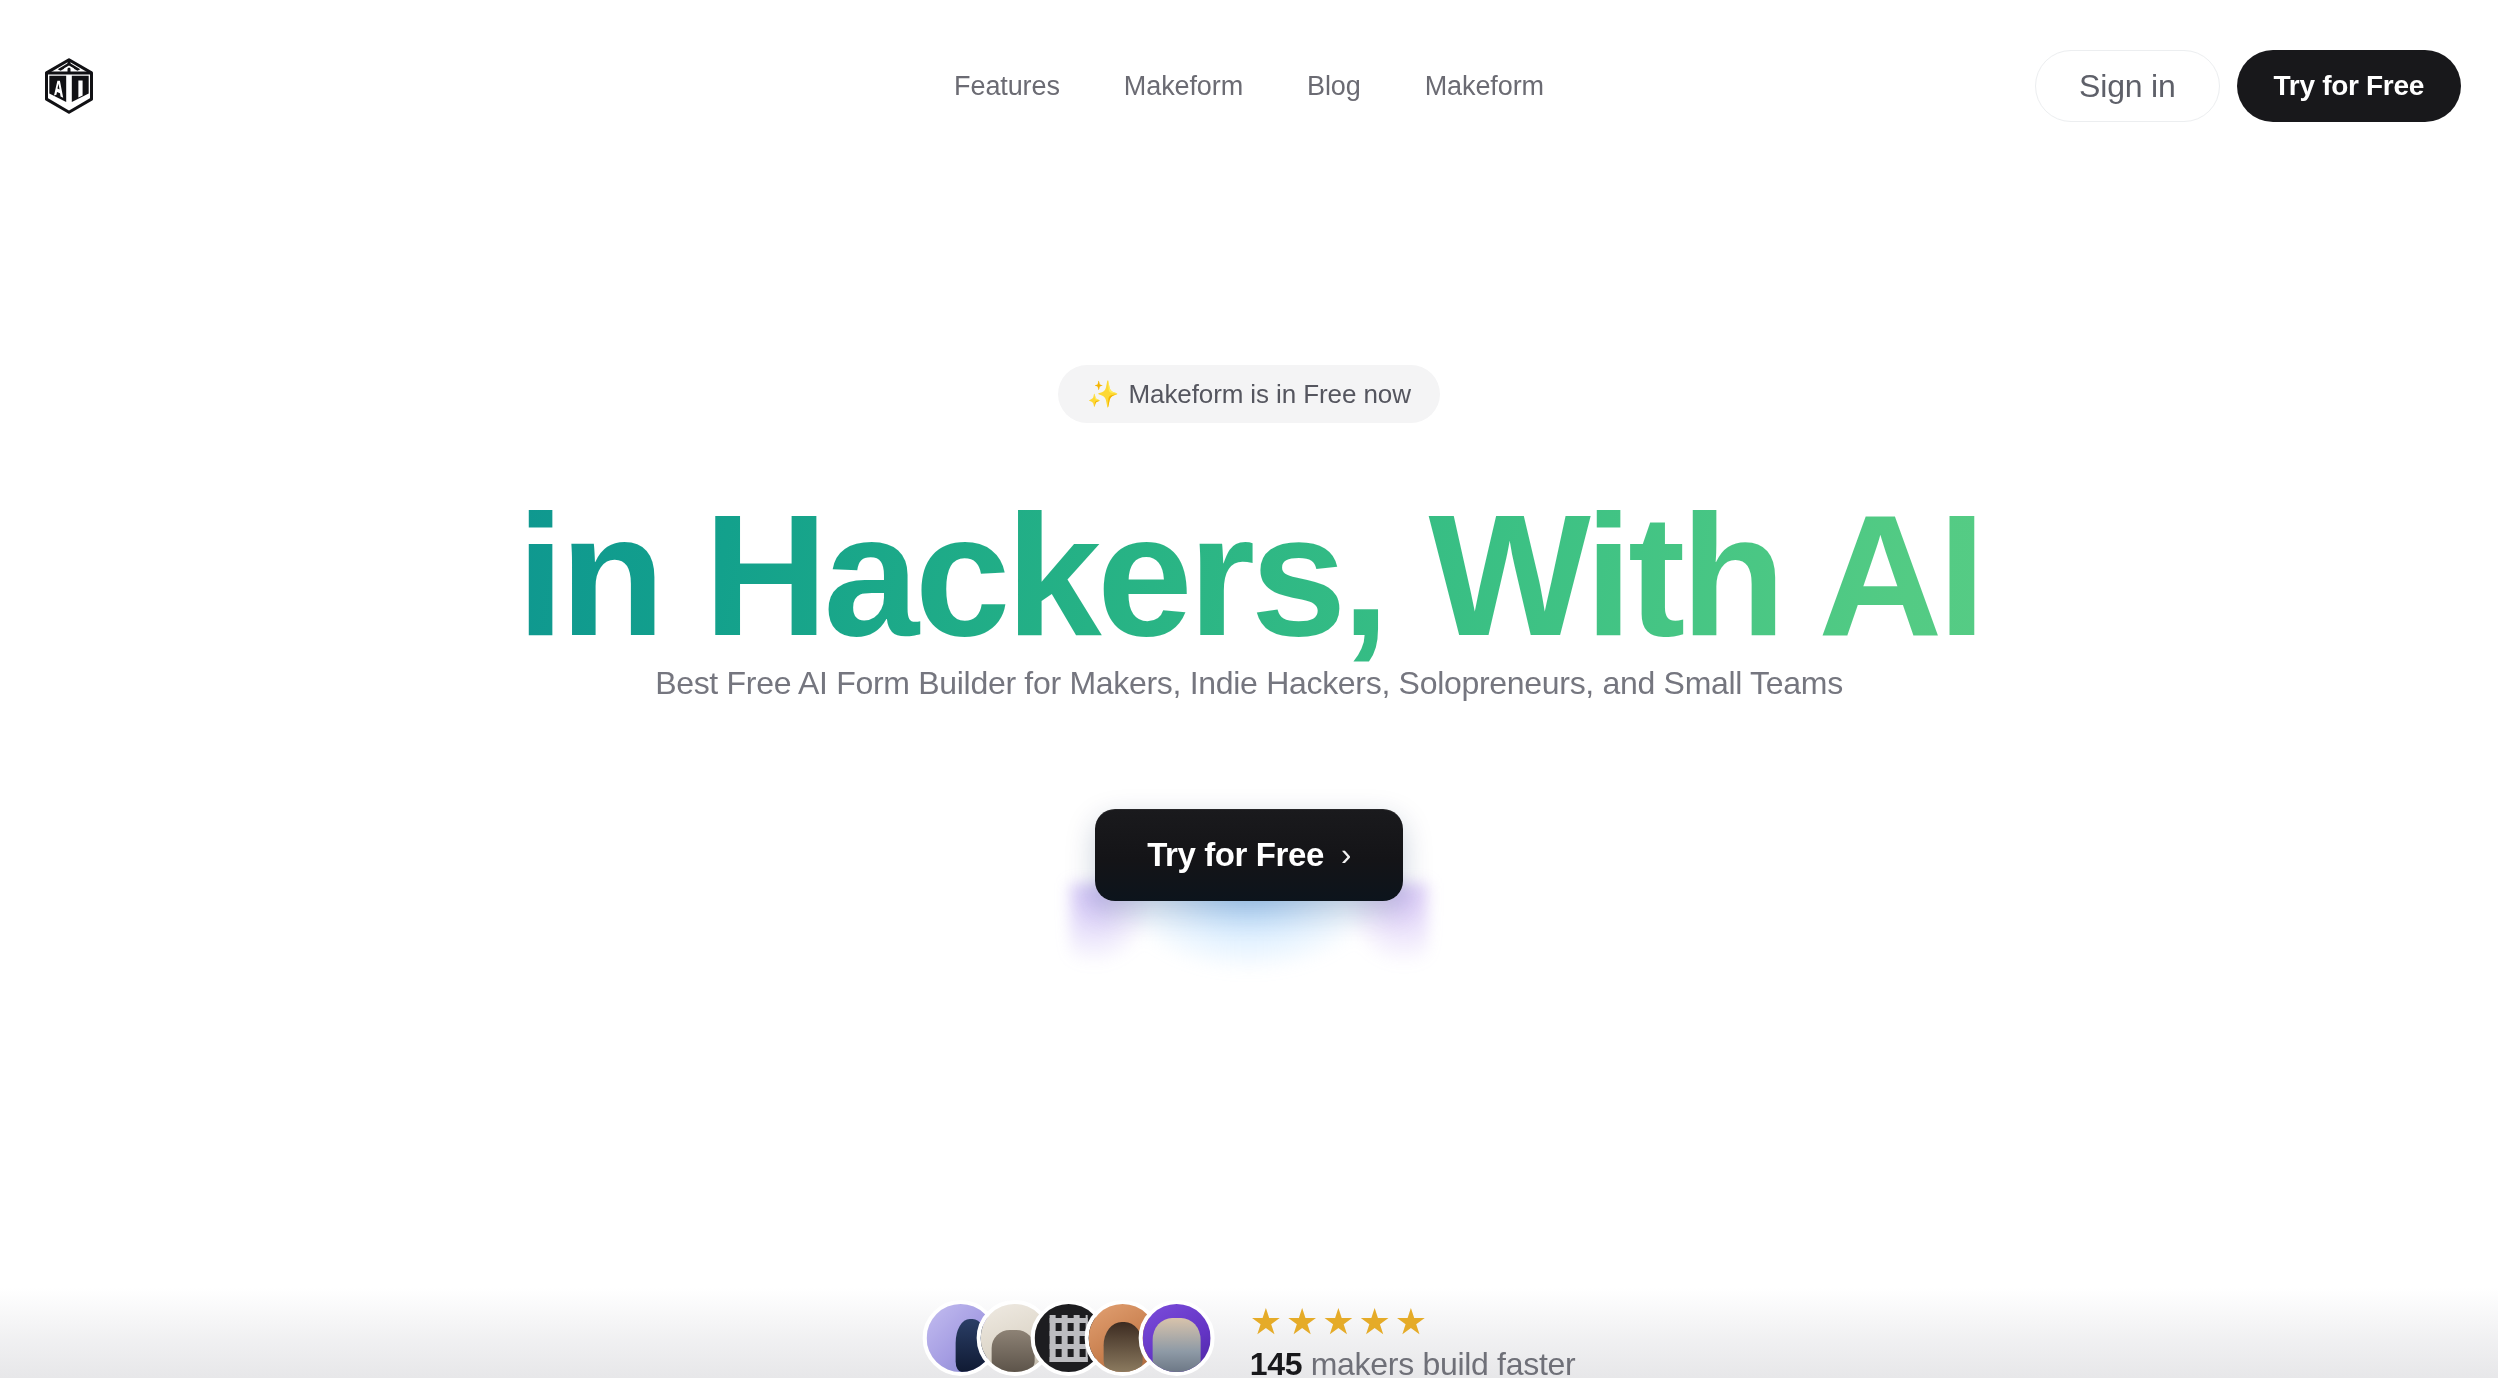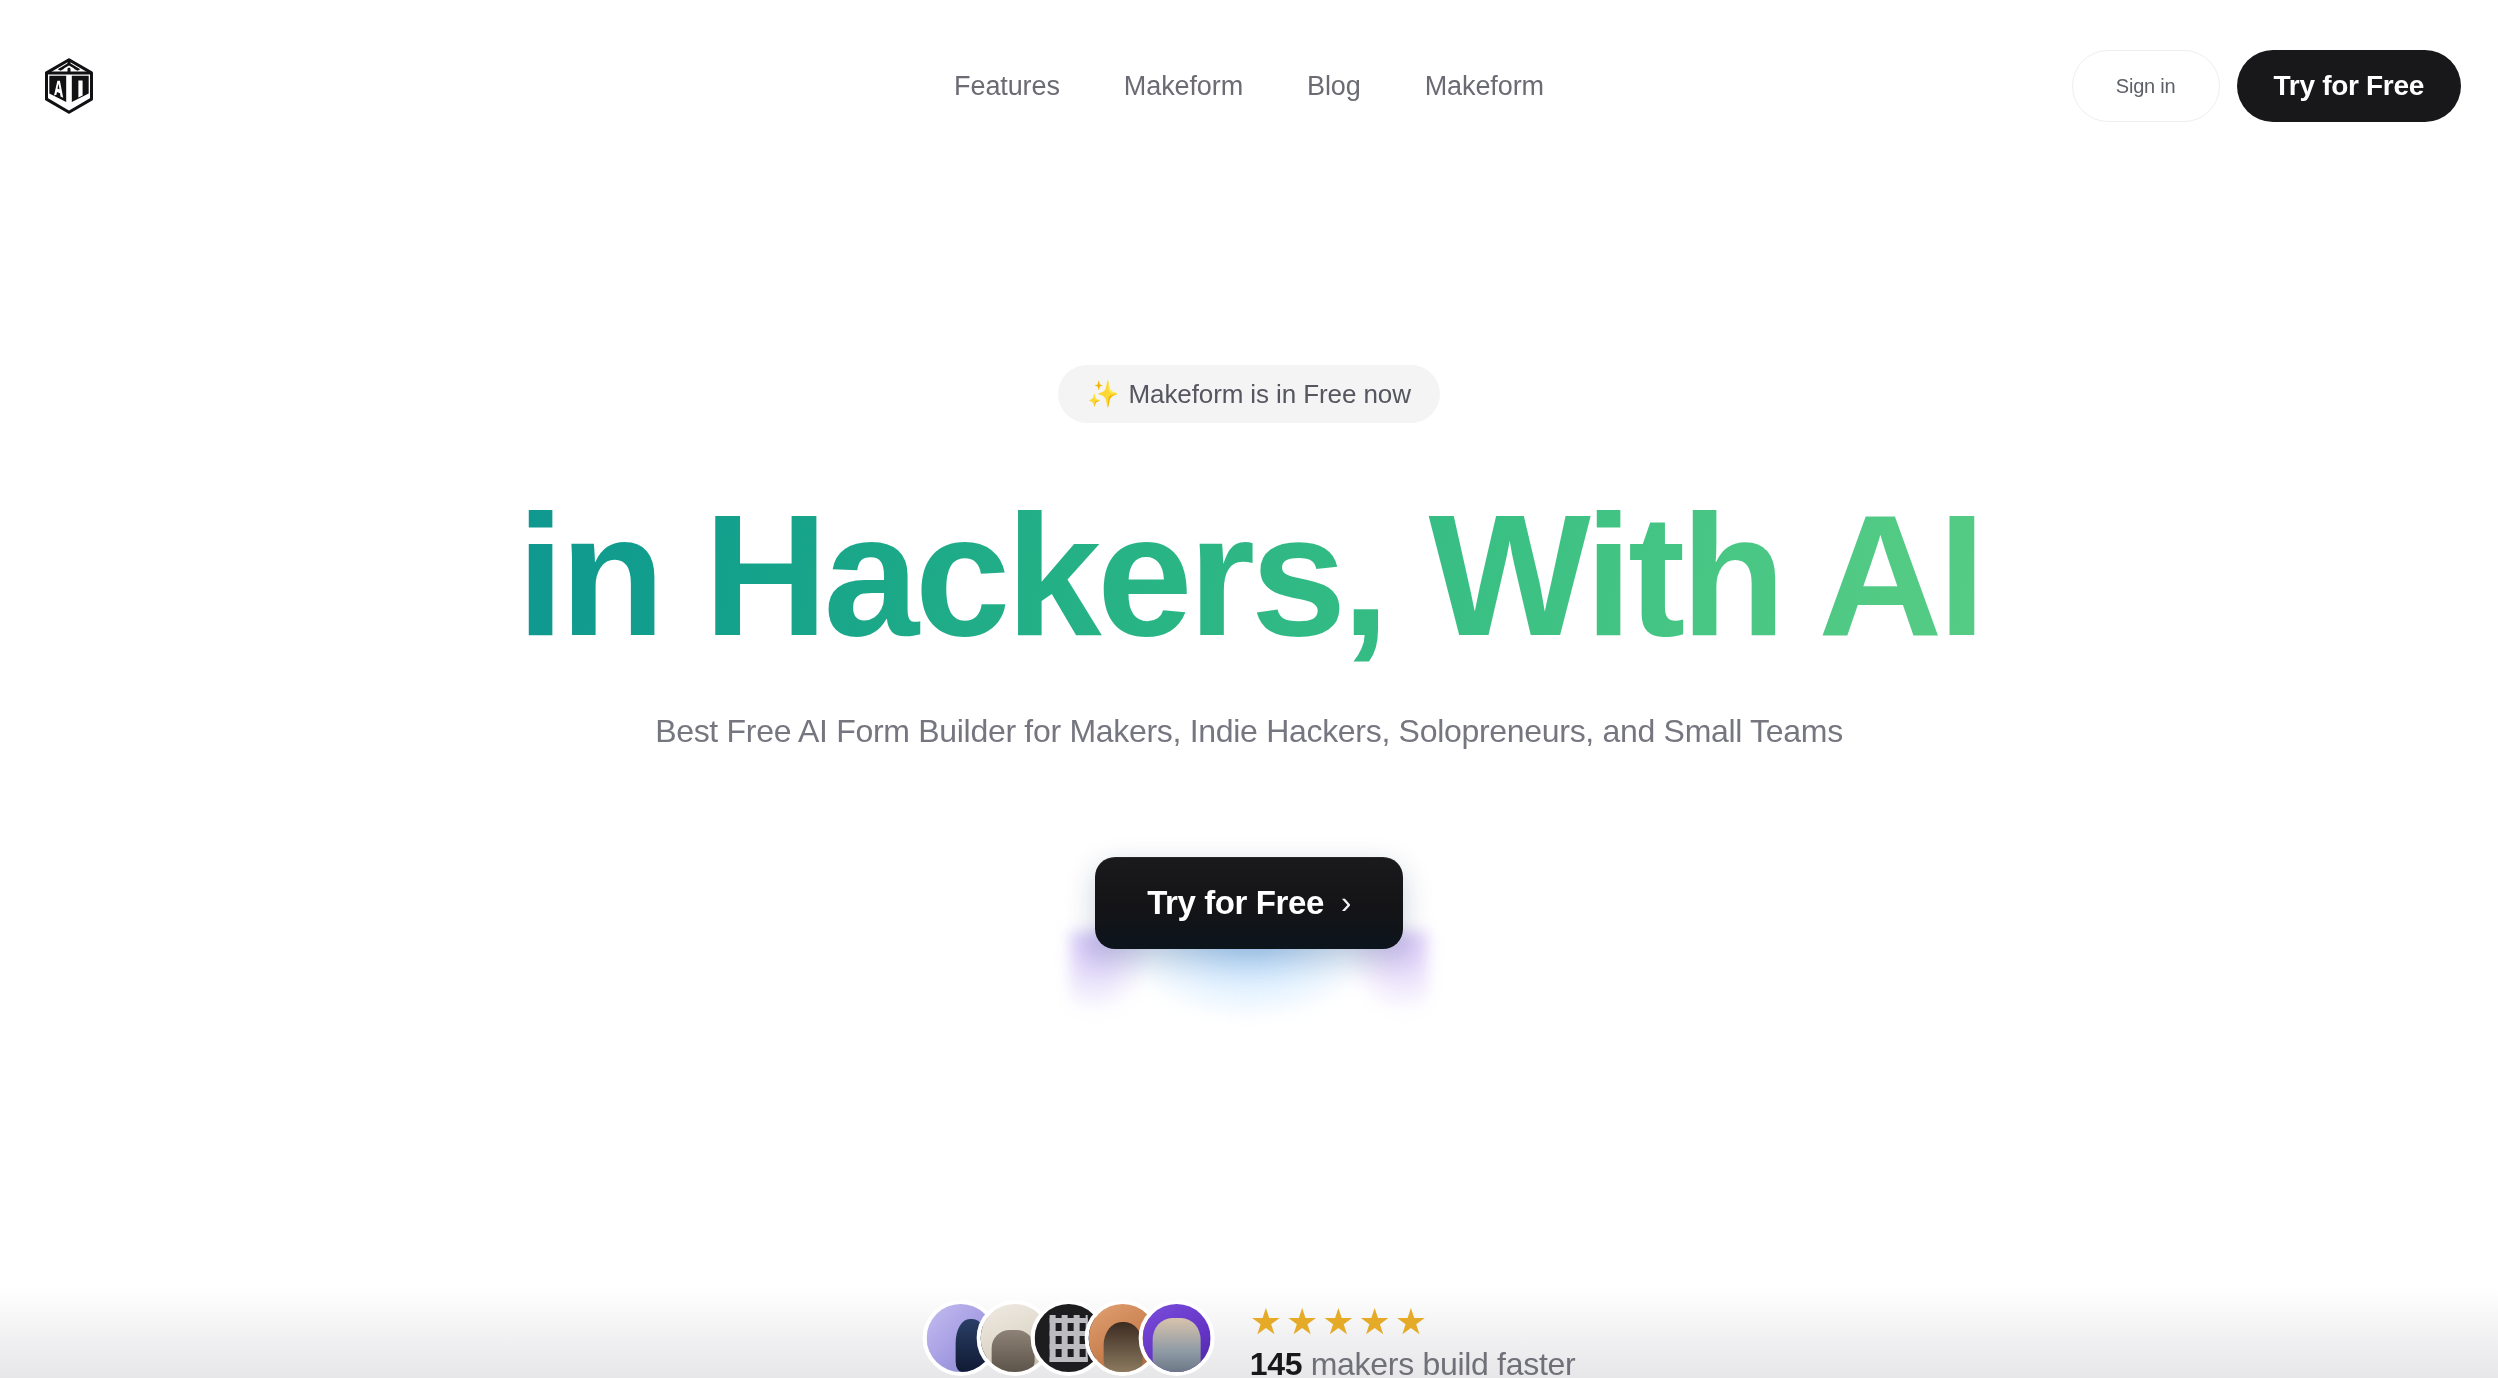--- a/index.html
+++ b/index.html
@@ -46,21 +46,21 @@
     letter-spacing:-0.1px; white-space:nowrap;
   }
 
   .header-actions{
     margin-left:auto; display:flex; align-items:center; gap:17px;
   }
   .btn-signin{
     height:72px; padding:0 43px;
     border:1.5px solid #eceef0; border-radius:999px;
     background:#fff; color:#5e6069;
-    font-size:20px; letter-spacing:-0.2px;
+    font-size:32px; letter-spacing:-0.2px;
     display:flex; align-items:center; justify-content:center;
     cursor:pointer; font-family:inherit;
   }
   .btn-try-nav{
     height:72px; padding:0 37px;
     border:none; border-radius:999px;
     background:#18181b; color:#ffffff;
     font-size:28px; font-weight:700; letter-spacing:-0.3px;
     display:flex; align-items:center; justify-content:center;
     cursor:pointer; font-family:inherit;
@@ -91,21 +91,20 @@
     background:linear-gradient(100deg,#0b8f93 0%,#13a18c 22%,#26b285 42%,#3cc184 64%,#53cb84 85%,#5bcd86 100%);
     -webkit-background-clip:text;
     background-clip:text;
     color:transparent;
     -webkit-text-fill-color:transparent;
     width:1860px;
   }
   .headline .l2{ display:block; }
 
   .subtitle{
-    margin-top:48px;
     font-size:32px;
     color:#75767f;
     letter-spacing:-0.3px;
     text-align:center;
   }
 
   
   .cta-wrap{
     position:relative;
     margin-top:107px;

